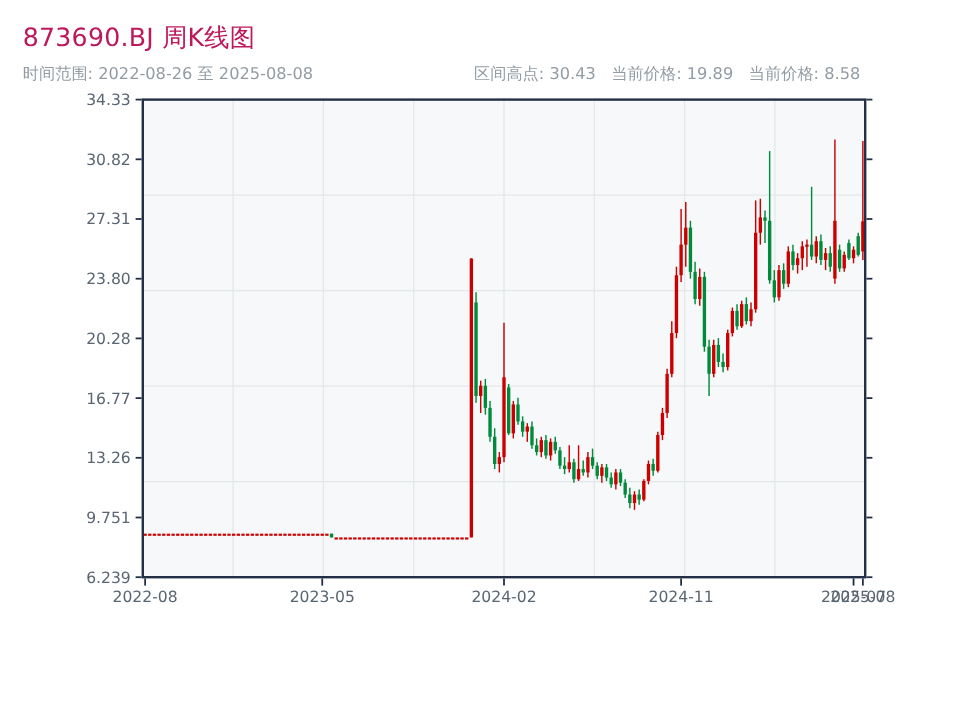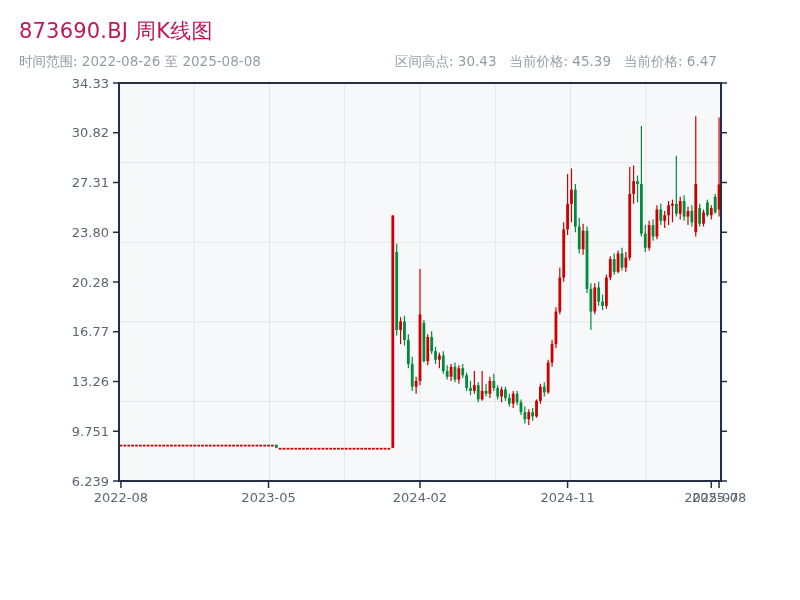--- a/index.html
+++ b/index.html
@@ -14,21 +14,21 @@
   .stat{margin-right:13px;}
   svg text{font-family:"DejaVu Sans","Liberation Sans",sans-serif;}
 </style>
 </head>
 <body>
 
 <div class="fig">
   <div class="chart-title">873690.BJ 周K线图</div>
   <div class="meta-row">
     <span class="subtitle">时间范围: 2022-08-26 至 2025-08-08</span>
-    <span class="stats"><span class="stat"><span>区间高点</span><span>: </span><span>30.43</span></span><span class="stat"><span>当前价格</span><span>: </span><span>45.39</span></span><span class="stat"><span>当前价格</span><span>: </span><span>6.47</span></span></span>
+    <span class="stats"><span class="stat"><span>区间高点</span><span>: </span><span>30.43</span></span><span class="stat"><span>当前价格</span><span>: </span><span>19.89</span></span><span class="stat"><span>当前价格</span><span>: </span><span>8.58</span></span></span>
   </div>
   <svg id="chart-svg" width="800" height="600" viewBox="0 0 800 600">
       <rect x="119" y="83" width="602" height="398" fill="#f6f8f9"></rect>
       <line x1="119" x2="721" y1="162.6" y2="162.6" stroke="#e4e7e9" stroke-width="1"></line>
       <line x1="119" x2="721" y1="242.2" y2="242.2" stroke="#e4e7e9" stroke-width="1"></line>
       <line x1="119" x2="721" y1="321.8" y2="321.8" stroke="#e4e7e9" stroke-width="1"></line>
       <line x1="119" x2="721" y1="401.4" y2="401.4" stroke="#e4e7e9" stroke-width="1"></line>
       <line x1="194.25" x2="194.25" y1="83" y2="481" stroke="#e4e7e9" stroke-width="1"></line>
       <line x1="269.5" x2="269.5" y1="83" y2="481" stroke="#e4e7e9" stroke-width="1"></line>
       <line x1="344.75" x2="344.75" y1="83" y2="481" stroke="#e4e7e9" stroke-width="1"></line>

